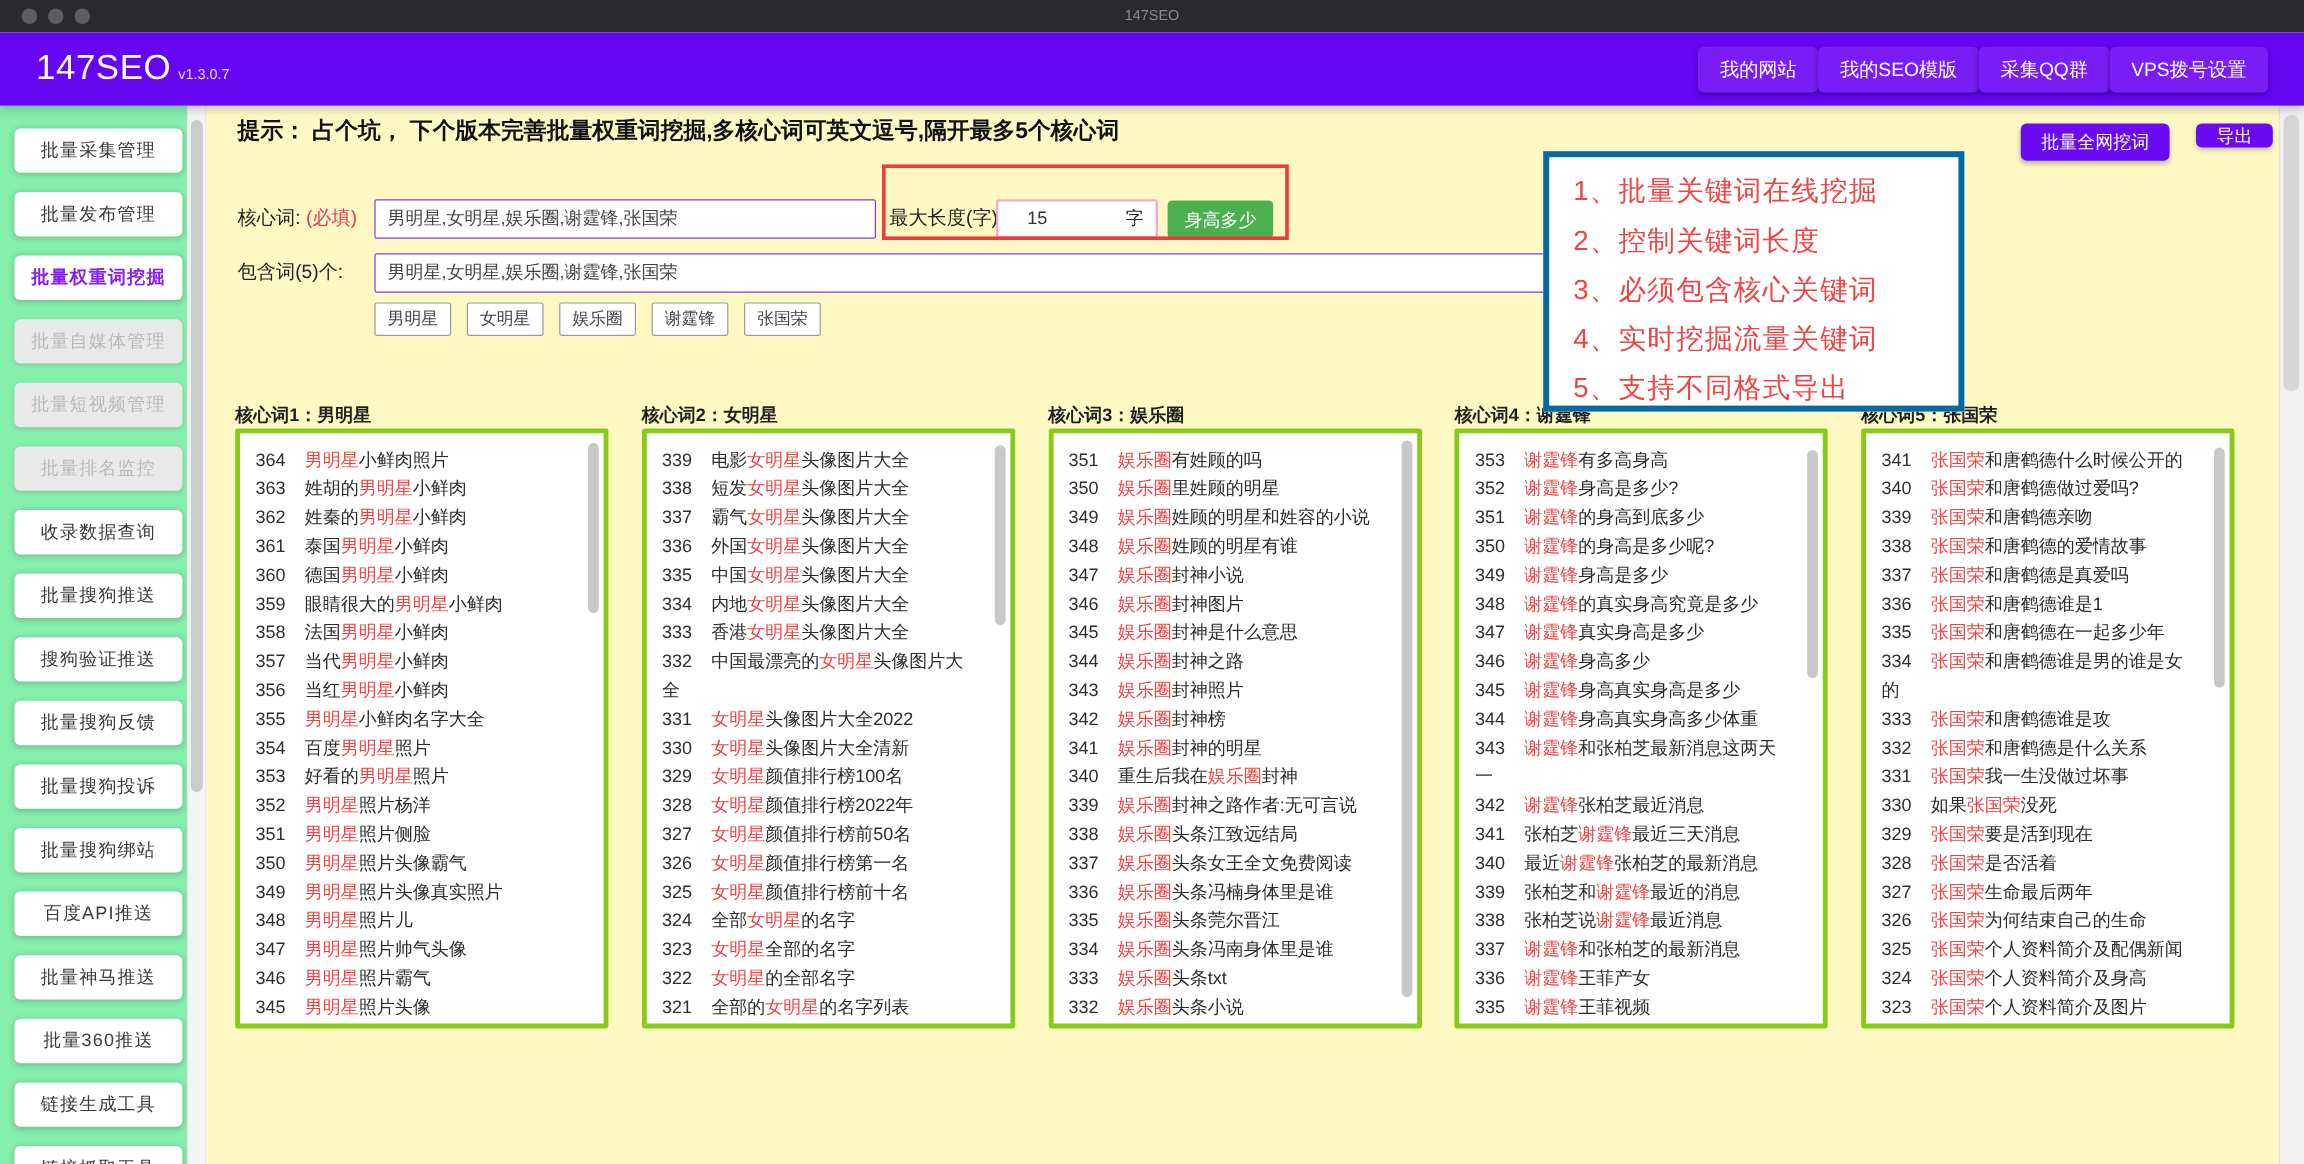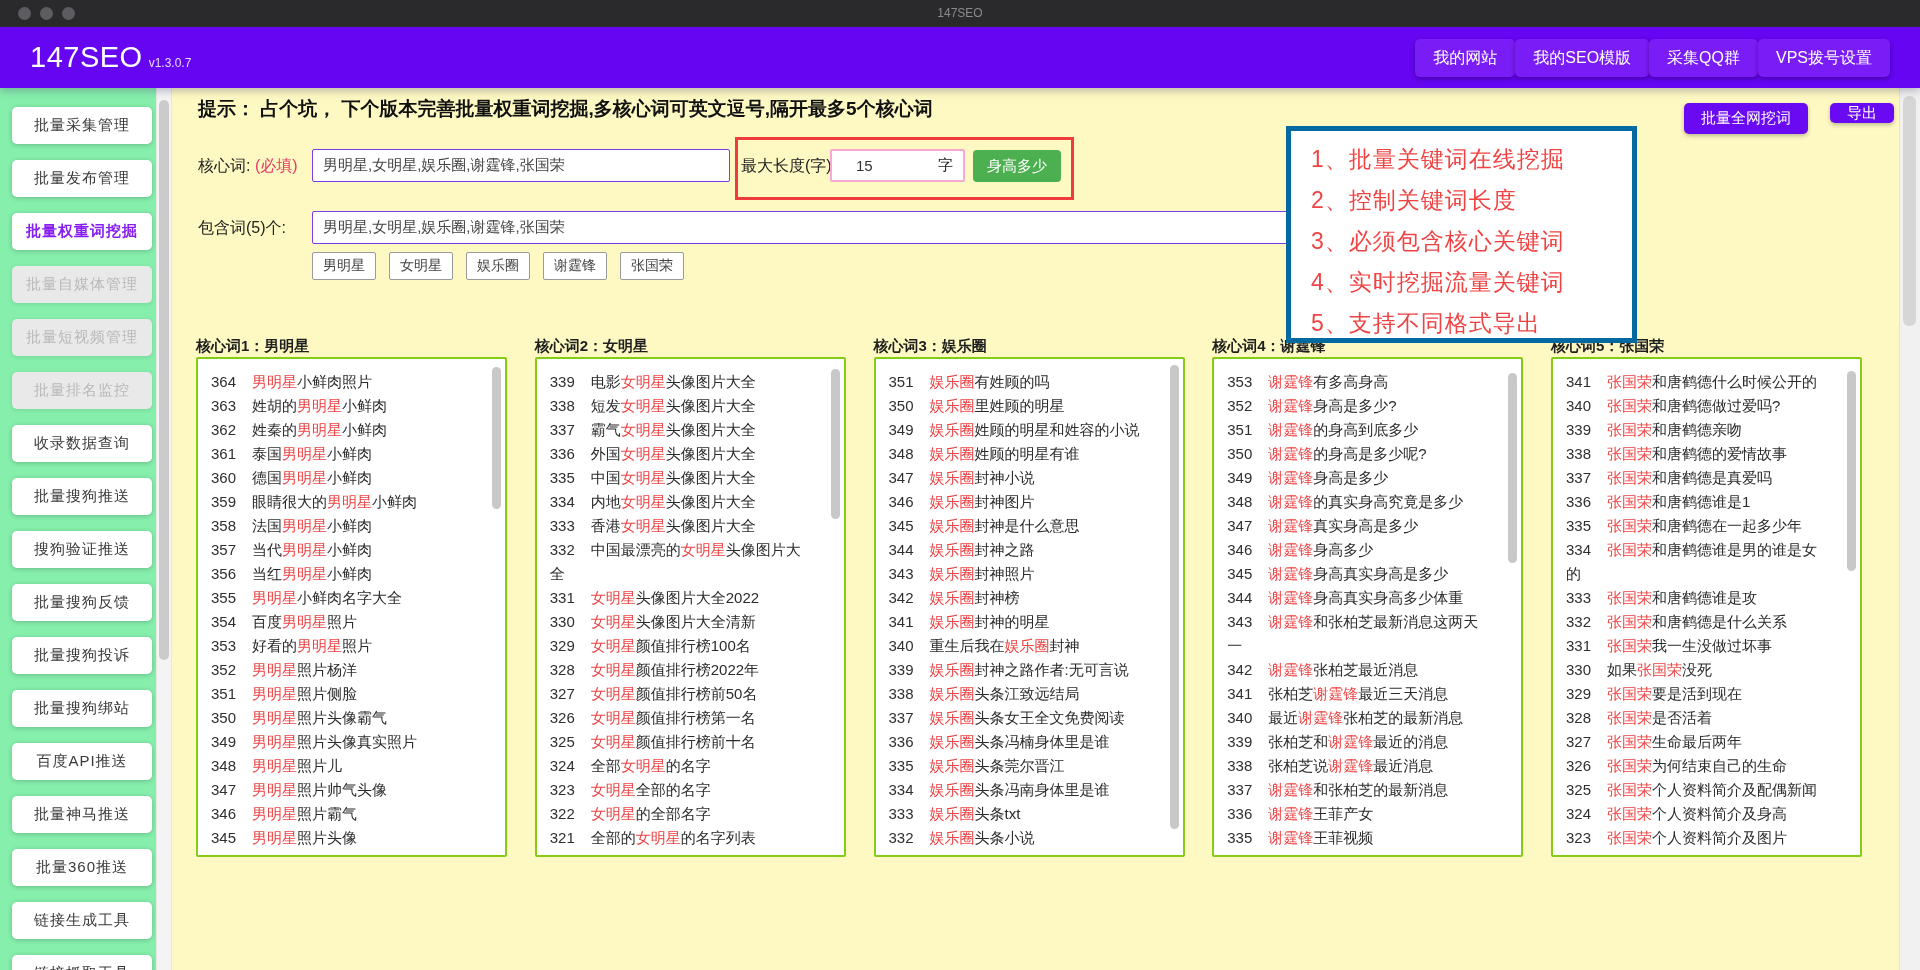--- a/index.html
+++ b/index.html
@@ -30,40 +30,40 @@
   #side-scroll { position:absolute; left:156px; top:88px; width:16px; bottom:0; background:#f4f4f4; border-left:1px solid #e7e7e7; border-right:1px solid #e7e7e7; }
   #side-scroll .thumb { position:absolute; left:2px; top:12px; width:10px; height:560px; background:#cbcbcb; border-radius:5px; }
   
   #content { position:absolute; left:172px; top:88px; right:0; bottom:0; background:#fef9c3; }
   #tip { position:absolute; left:26px; top:8px; font-size:19px; font-weight:bold; color:#111; }
   #btn-batch { position:absolute; left:1512px; top:15px; height:31px; padding:0 17px; background:#6a0af2; color:#fff; border:none; border-radius:5px; font-size:15px; box-shadow:0 2px 4px rgba(0,0,0,.25); font-family:inherit; cursor:pointer; }
   #btn-export { position:absolute; left:1642px; top:15px; height:20px; padding:0 17px; background:#6a0af2; color:#fff; border:none; border-radius:5px; font-size:15px; box-shadow:0 2px 4px rgba(0,0,0,.25); font-family:Liberation Mono, monospace; cursor:pointer;margin-left:16px; }
   #red-outline { position:absolute; left:563px; top:49px; width:339px; height:63px; border:3px solid #ee3b3b; z-index:3; pointer-events:none; }
   .lbl { font-size:16px; color:#222; }
   .req { color:#e53964; }
-  #row1 { position:absolute; left:0; top:61px; width:100%; height:33px; }
+  #row1 { position:absolute; left:0; top:78px; width:100%; height:33px; }
   #row1 .lbl { position:absolute; left:26px; line-height:33px; }
   #core-input { position:absolute; left:140px; top:0; width:418px; height:33px; border:1px solid #7d3ce8; border-radius:2px; padding:0 10px; font-size:15px; color:#444; font-family:inherit; background:#fff; }
   #maxlen-label { position:absolute; left:569px; line-height:33px; font-size:16px; color:#222; }
   #maxlen-box { position:absolute; left:658px; top:0; width:135px; height:33px; border:2px solid #f9a8d4; border-radius:2px; background:#fff; display:flex; align-items:center; }
   #maxlen-box input { border:none; outline:none; width:70px; padding-left:24px; font-size:15px; color:#333; font-family:inherit; }
   #maxlen-box .unit { margin-left:auto; padding-right:10px; font-size:15px; color:#222; }
   #btn-mine { position:absolute; left:801px; top:1px; width:88px; height:32px; background:#4cb050; color:#fff; border:none; border-radius:4px; font-size:15px; font-family:inherit; cursor:pointer; }
   #row2 { position:absolute; left:0; top:123px; width:100%; height:20px; }
   #row2 .lbl { position:absolute; left:26px; line-height:33px; }
   #include-input { position:absolute; left:140px; top:0; width:1206px; height:33px; border:1px solid #7d3ce8; border-radius:2px; padding:0 10px; font-size:15px; color:#444; font-family:inherit; background:#fff; }
   #chips { position:absolute; left:140px; top:164px; display:flex; gap:13px; }
   .chip { display:inline-block; border:1px solid #9a9a9a; border-radius:2px; background:#fff; padding:4px 10px; font-size:14px; color:#444; }
   #annotation { position:absolute; left:1114px; top:22px; width:351px; height:217px; background:#fff; border:5px solid #0369a1; z-index:6; padding:8px 0 0 20px;margin-top:16px; }
   .ann-line { font-size:23px; line-height:41px; color:#f04343; font-weight:500; letter-spacing:1px; }
   
   #columns { position:absolute; left:24px; top:249px; width:1666px; display:flex; justify-content:space-between; }
   .col { width:311px; }
   .col-header { font-size:15px; font-weight:bold; color:#1f1f1f; height:20px; }
-  .list-box { position:relative; margin-top:0; height:500px; border:2px solid #84cc16; border-radius:2px; background:#fff; padding:11px 34px 0 13px; overflow:hidden; }
+  .list-box { position:relative; margin-top:0; height:500px; border:4px solid #84cc16; border-radius:2px; background:#fff; padding:11px 34px 0 13px; overflow:hidden; }
   .row { font-size:15px; line-height:24px; color:#2b2b2b; }
   .num { display:inline-block; min-width:27px; margin-right:14px; color:#2f2f2f; }
   .kw { color:#ee4343; }
   .list-thumb { position:absolute; right:4px; width:9px; background:#c8c8c8; border-radius:5px; }
   
   #win-scroll { position:absolute; right:0; top:0; width:21px; height:100%; background:#f1f1f1; border-left:1px solid #e3e3e3; }
   #win-scroll .thumb { position:absolute; left:3px; top:8px; width:13px; height:230px; background:#d6d6d6; border-radius:6px; }
 </style>
 </head>
 <body>

